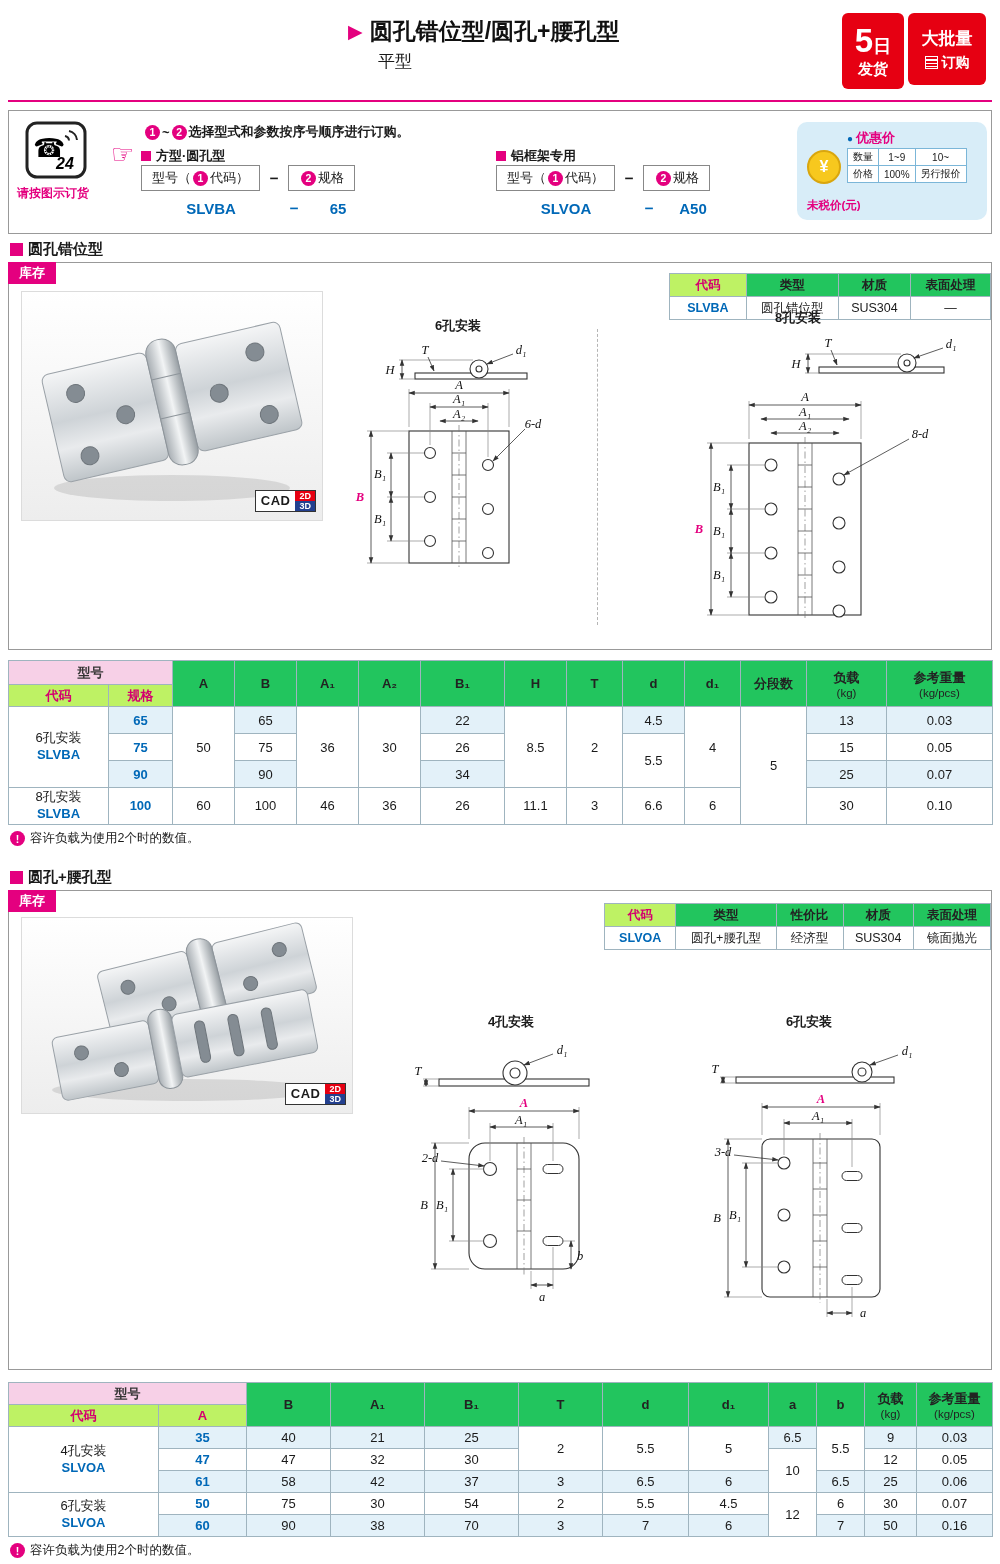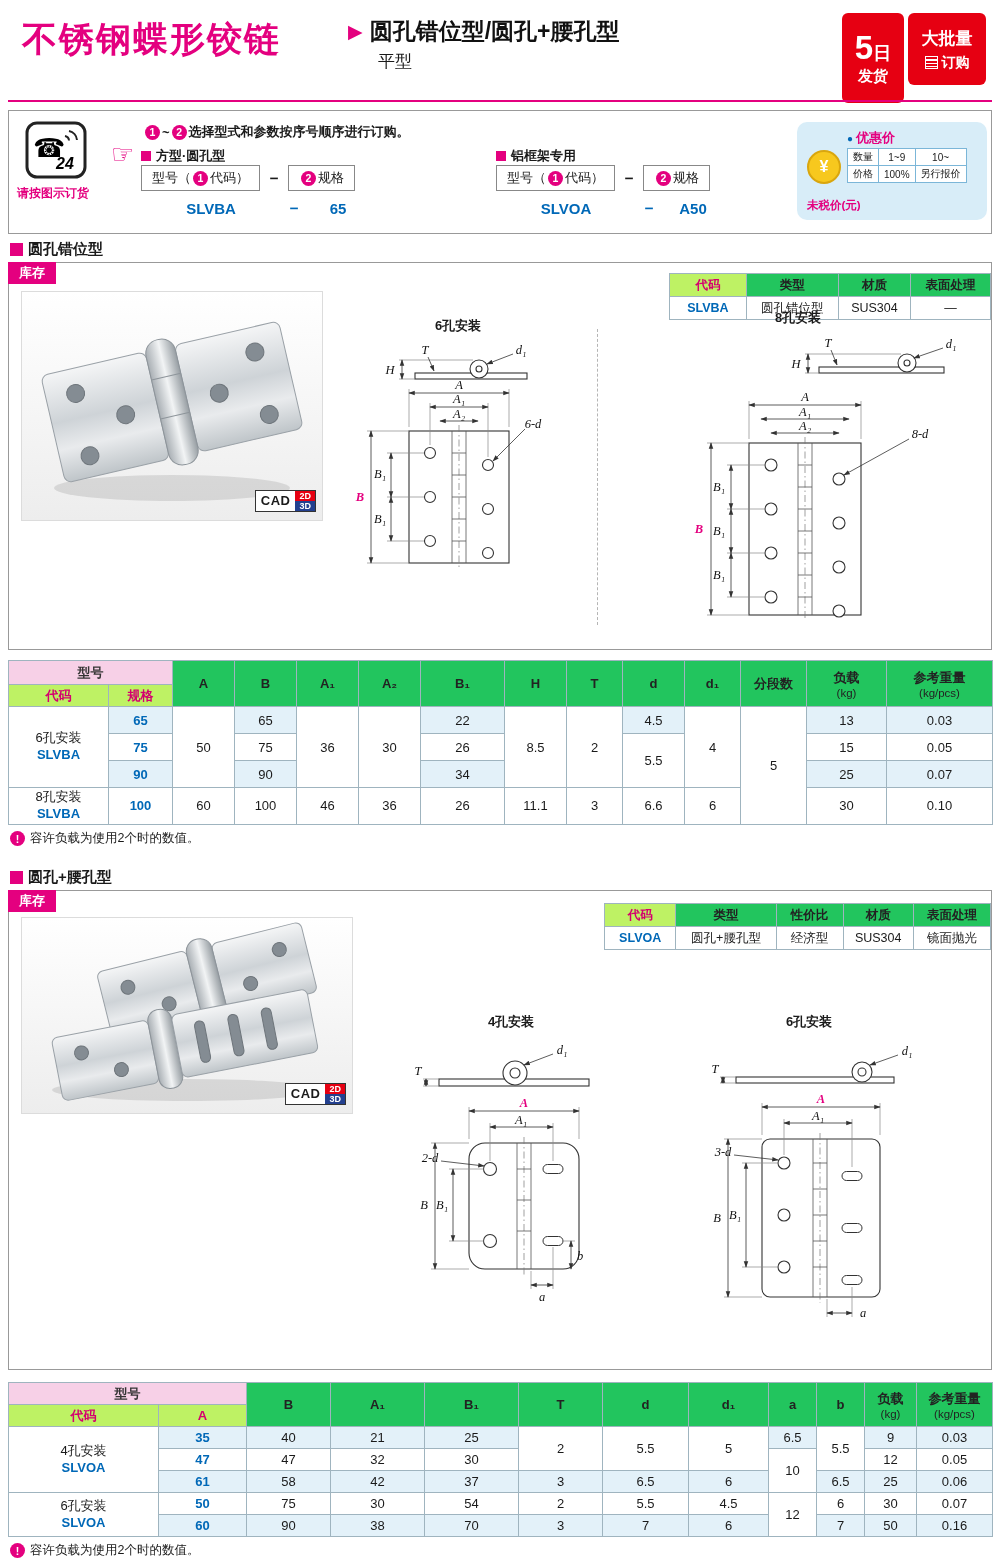--- a/index.html
+++ b/index.html
@@ -7,21 +7,21 @@
   #page{position:relative;width:1000px;height:1564px;background:#fff;overflow:hidden}
   .abs{position:absolute}
   
   .main-title{left:22px;top:16px;font-size:35px;font-weight:bold;color:#e4007f;letter-spacing:2px}
   .sub-block{left:348px;top:16px}
   .sub-row{display:flex;align-items:center;gap:7px}
   .tri{color:#e4007f;font-size:19px}
   .subtitle{font-size:23px;font-weight:bold;color:#111}
   .subtitle2{font-size:17px;font-weight:normal;margin:3px 0 12px 30px}
   .badge{background:#e60012;color:#fff;border-radius:6px;display:flex;flex-direction:column;align-items:center;justify-content:center;text-align:center}
-  .badge-ship{left:842px;top:13px;width:62px;height:90px}
+  .badge-ship{left:842px;top:13px;width:62px;height:76px}
   .bs1{font-size:18px;font-weight:bold;line-height:1}
   .bs1 .big{font-size:33px}
   .bs2{font-size:15px;font-weight:bold;margin-top:3px}
   .badge-bulk{left:908px;top:13px;width:78px;height:72px}
   .bb1{font-size:17px;font-weight:bold}
   .bb2{font-size:14px;font-weight:bold;display:flex;align-items:center;gap:4px;margin-top:4px}
   .doc-ico{width:11px;height:11px;border:1.5px solid #fff;display:inline-block;background:repeating-linear-gradient(180deg,transparent 0 2px,#fff 2px 3.5px)}
   .hrule{left:8px;top:100px;width:984px;height:2px;background:#e4007f}
   
   .order-box{left:8px;top:110px;width:982px;height:122px;border:1px solid #999;background:#fff}
@@ -121,21 +121,20 @@
     <linearGradient id="met2" x1="0" y1="0" x2="1" y2="0">
       <stop offset="0" stop-color="#a9afb4"></stop>
         <stop offset=".5" stop-color="#f2f4f5"></stop>
         <stop offset="1" stop-color="#979ea3"></stop>
     </linearGradient>
   </defs>
 </svg>
 
 <div id="page">
 
-  <div class="abs main-title">不锈钢蝶形铰链</div>
   <div class="abs sub-block">
     <div class="sub-row">
       <span class="tri">▶</span>
       <span class="subtitle">圆孔错位型/圆孔+腰孔型</span>
     </div>
     <div class="subtitle2">平型</div>
   </div>
   <div class="abs badge badge-ship">
     <div class="bs1"><span class="big">5</span><span>日</span></div>
     <div class="bs2">发货</div>

